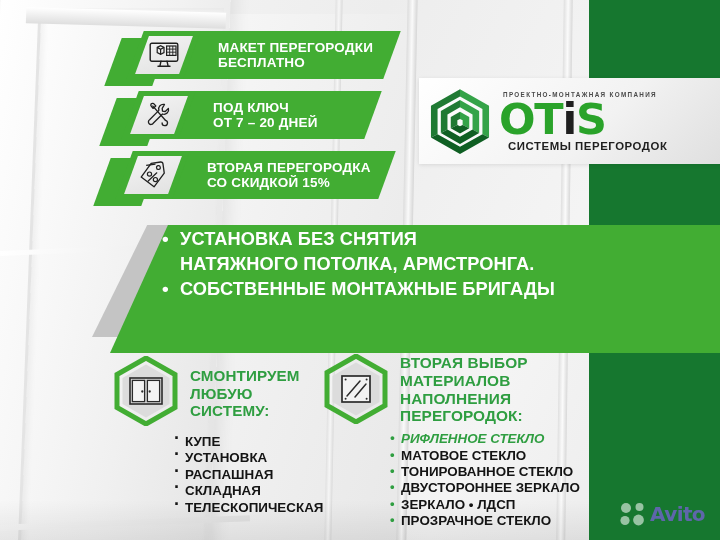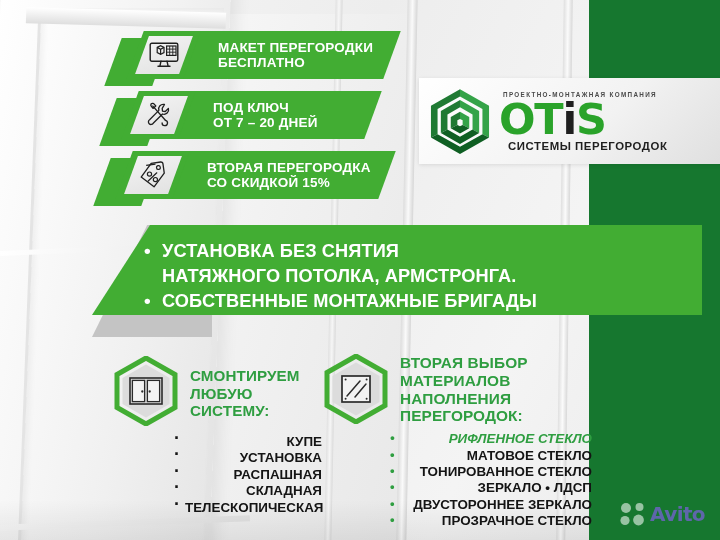--- a/index.html
+++ b/index.html
@@ -102,43 +102,43 @@
   .logo-word .i-dark { color: #1f1f1f; }
   .logo-sub { font-size: 11.4px; font-weight: bold; letter-spacing: .55px;
     color: #1f1f1f; margin-left: 9px; margin-top: 1px; }
 
   
   .banner-shadow {
     position: absolute; left: 92px; top: 225px; width: 120px; height: 112px;
     background: #c4c4c4; clip-path: polygon(46% 0, 100% 0, 100% 100%, 0 100%);
   }
   .banner {
-    position: absolute; left: 92px; top: 225px; width: 610px; height: 90px;
+    position: absolute; left: 110px; top: 225px; width: 610px; height: 128px;
     background: #42ad33; clip-path: polygon(9.5% 0, 100% 0, 100% 100%, 0 100%);
-    padding: 14px 0 0 52px;
+    padding: 2px 0 0 52px;
   }
   .banner ul { list-style: none; }
   .banner li { color: #ffffff; font-weight: bold; font-size: 18.2px;
     line-height: 25px; letter-spacing: .1px; position: relative; padding-left: 18px; }
   .banner li::before { content: "•"; position: absolute; left: 0; top: -1px; font-size: 19px; }
   .banner li.cont { padding-left: 18px; }
   .banner li.cont::before { content: ""; }
 
   
   .col { position: absolute; }
   #col-left { left: 112px; top: 356px; width: 210px; }
   #col-right { left: 322px; top: 352px; width: 270px; }
 
   .col-head { display: flex; align-items: center; }
   .hexwrap { flex: 0 0 68px; width: 68px; height: 70px; }
   .col-title { margin-left: 10px; color: #2f9e41; font-weight: bold;
     font-size: 15.2px; line-height: 17.6px; letter-spacing: .1px; padding-top: 5px; }
   #col-right .col-title { font-size: 15.4px; line-height: 17.8px; padding-top: 2px; }
 
-  .col-list { list-style: none; margin-top: 8px; text-align: right; }
+  .col-list { list-style: none; margin-top: 8px; }
   #col-left .col-list { margin-left: 62px; }
   #col-right .col-list { margin-left: 68px; margin-top: 6px; }
   .col-list li { color: #141414; font-weight: bold; font-size: 13.4px;
     line-height: 16.4px; position: relative; padding-left: 11px; white-space: nowrap; }
   .col-list li::before { content: "•"; position: absolute; left: 0; top: -1px;
     color: #2f9e41; font-size: 13px; }
   #col-left .col-list li::before { content: "·"; color: #141414; font-size: 18px; top: -4px; }
   .col-list li.hl { color: #2f9e41; font-style: italic; }
 
   
@@ -299,22 +299,22 @@
           <circle cx="23.6" cy="44.8" r="1" fill="#2b2b2b"></circle>
           <circle cx="44.6" cy="44.8" r="1" fill="#2b2b2b"></circle>
         </svg>
       </div>
       <div class="col-title">ВТОРАЯ ВЫБОР МАТЕРИАЛОВ НАПОЛНЕНИЯ ПЕРЕГОРОДОК:</div>
     </div>
     <ul class="col-list">
       <li class="hl">РИФЛЕННОЕ СТЕКЛО</li>
       <li>МАТОВОЕ СТЕКЛО</li>
       <li>ТОНИРОВАННОЕ СТЕКЛО</li>
+      <li>ДВУСТОРОННЕЕ ЗЕРКАЛО</li>
       <li>ЗЕРКАЛО • ЛДСП</li>
-      <li>ДВУСТОРОННЕЕ ЗЕРКАЛО</li>
       <li>ПРОЗРАЧНОЕ СТЕКЛО</li>
     </ul>
   </div>
 
   <div class="avito">
     <svg class="dots" viewBox="0 0 26 24">
       <circle cx="6" cy="6" r="5" fill="#ffffff" opacity=".9"></circle>
       <circle cx="19.5" cy="5" r="4" fill="#ffffff" opacity=".9"></circle>
       <circle cx="5" cy="18.5" r="4.6" fill="#ffffff" opacity=".9"></circle>
       <circle cx="18.5" cy="18" r="5.4" fill="#ffffff" opacity=".9"></circle>

